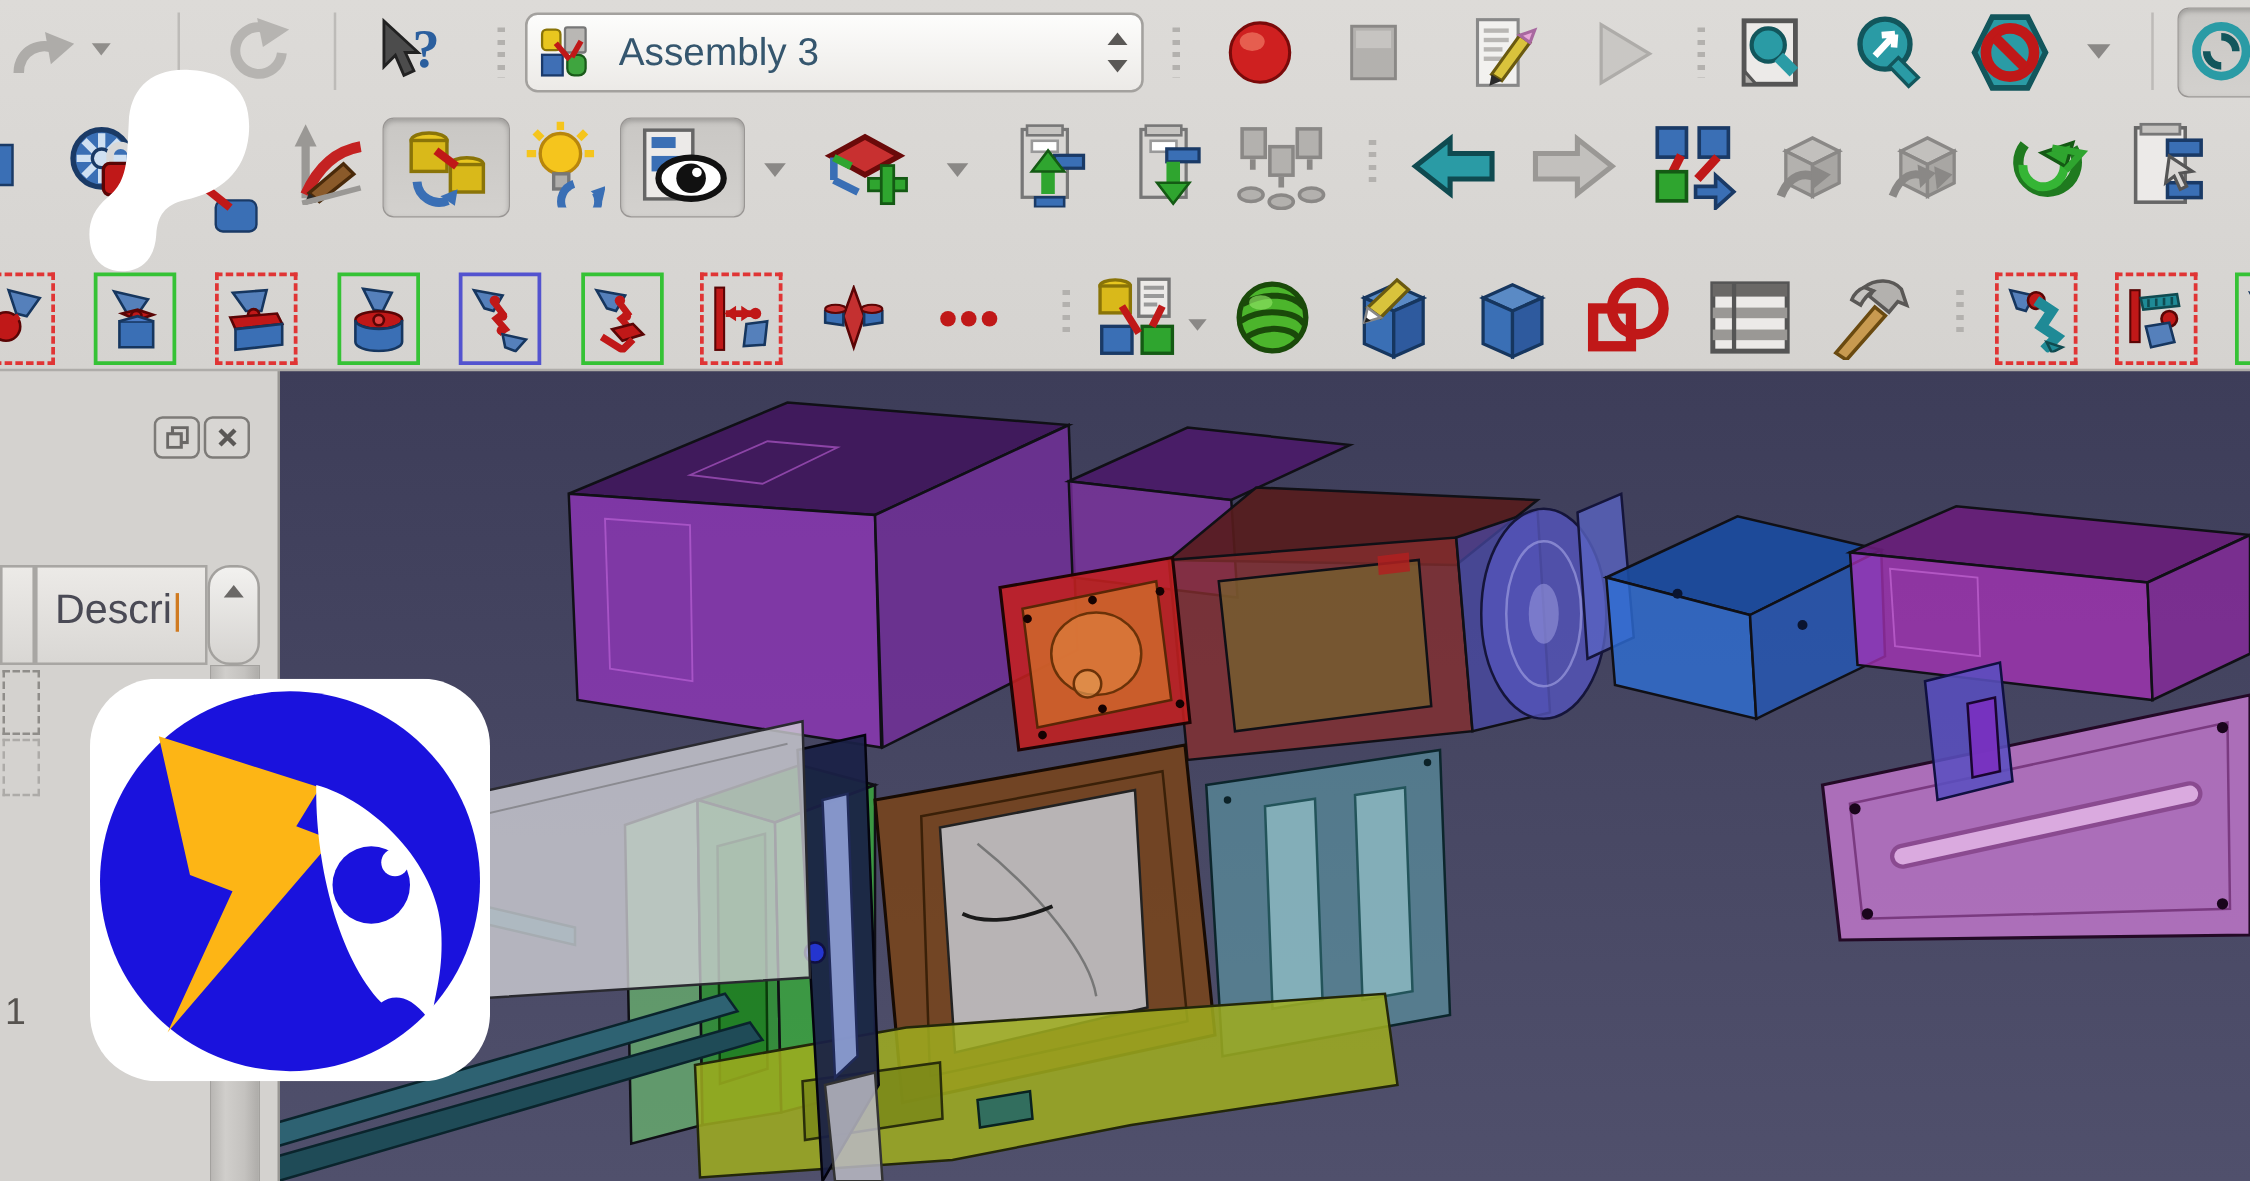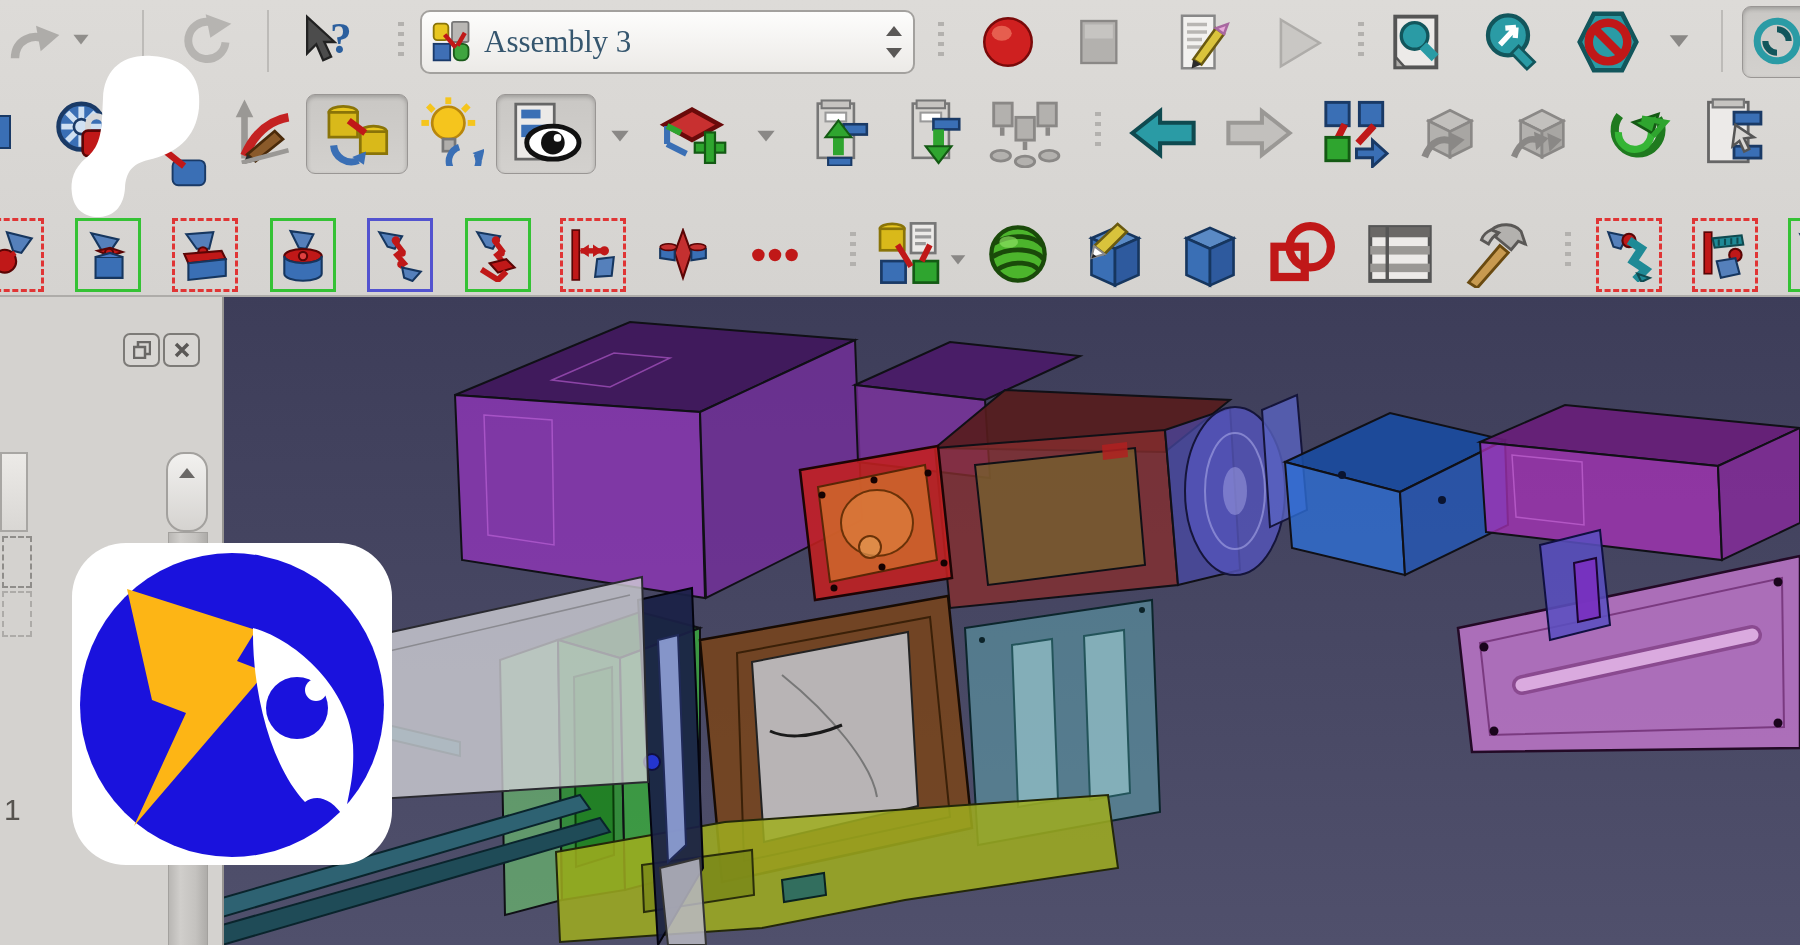--- a/index.html
+++ b/index.html
@@ -10,21 +10,21 @@
   .ic svg{width:100%;height:100%;display:block;}
   .vsep{position:absolute;width:2px;height:62px;background:#bdbbb8;}
   .grip{position:absolute;width:6px;height:40px;background:repeating-linear-gradient(#b3b1ae 0 4px,rgba(0,0,0,0) 4px 10px);}
   .pressed{position:absolute;background:linear-gradient(#c9c7c4,#d3d1ce);border:1px solid #999694;border-radius:9px;box-shadow:inset 0 2px 4px rgba(0,0,0,.22);}
   .frame{position:absolute;width:60px;height:68px;top:218px;display:flex;align-items:center;justify-content:center;}
   .f-red{border:3px dashed #e03535;}
   .f-green{border:3px solid #35c235;}
   .f-blue{border:3px solid #5353cf;}
   .f-none{border:3px solid rgba(0,0,0,0);}
   .frame svg{width:50px;height:54px;}
-  #combo{position:absolute;left:420px;top:10px;width:495px;height:64px;background:linear-gradient(#fdfdfc,#eceae7);border:2px solid #a3a19e;border-radius:10px;display:flex;align-items:center;gap:10px;padding:0 8px;box-sizing:border-box;font-family:Liberation Serif, serif;}
+  #combo{position:absolute;left:420px;top:10px;width:495px;height:64px;background:linear-gradient(#fdfdfc,#eceae7);border:2px solid #a3a19e;border-radius:10px;display:flex;align-items:center;gap:21px;padding:0 8px;box-sizing:border-box;}
   #combo .cbtext{font-size:31px;color:#35566e;flex:1;white-space:nowrap;overflow:hidden;}
   
   #panel{position:absolute;left:0;top:295px;width:222px;height:650px;background:#d4d2cf;border-right:2px solid #989693;z-index:2;}
   .winbtn{position:absolute;width:33px;height:30px;border:2px solid #7d7b78;border-radius:7px;background:#d8d6d3;display:flex;align-items:center;justify-content:center;}
   .hdr{position:absolute;background:linear-gradient(#eceae7,#d9d7d4);border:2px solid #a8a6a3;box-sizing:border-box;}
   #descri{font-size:33px;color:#4a4a55;padding:14px 0 0 14px;overflow:hidden;white-space:nowrap;}
   #descri .cursor{color:#d07a20;}
   .dashedcell{position:absolute;border:2px dashed #8f8d8a;}
   #troughs{position:absolute;left:168px;top:237px;width:38px;height:413px;background:linear-gradient(90deg,#b9b7b4,#d0cecb 30%,#c4c2bf 70%,#aeaca9);border:1px solid #a3a19e;}
   #scrollup{position:absolute;left:166px;top:157px;width:42px;height:80px;background:linear-gradient(#f2f1ef,#d5d3d0);border:2px solid #a3a19e;border-radius:18px;display:flex;align-items:flex-start;justify-content:center;padding-top:12px;box-sizing:border-box;}
@@ -151,20 +151,23 @@
           <rect x="1" y="6" width="11" height="11" fill="#d8d6d3" stroke="#6a6866" stroke-width="2.5"></rect>
         </svg>
     </div>
     <div class="winbtn" style="left:163px;top:38px;">
       <svg width="16" height="16">
           <path d="M2 2 L14 14 M14 2 L2 14" stroke="#5a5856" stroke-width="3.5"></path>
         </svg>
     </div>
 
     <div class="hdr" style="left:0;top:157px;width:28px;height:80px;"></div>
+    <div class="hdr" style="left:28px;top:157px;width:138px;height:80px;">
+      <div id="descri"><span>Descri</span><span class="cursor">|</span></div>
+    </div>
     <div id="scrollup">
       <svg width="20" height="14">
           <path d="M10 2 L18 12 L2 12 Z" fill="#6a6866"></path>
         </svg>
     </div>
     <div id="troughs"></div>
 
     <div class="dashedcell" style="left:2px;top:241px;width:26px;height:48px;"></div>
     <div class="dashedcell" style="left:2px;top:296px;width:26px;height:42px;opacity:.55;"></div>
     <div id="tree1">1</div>

